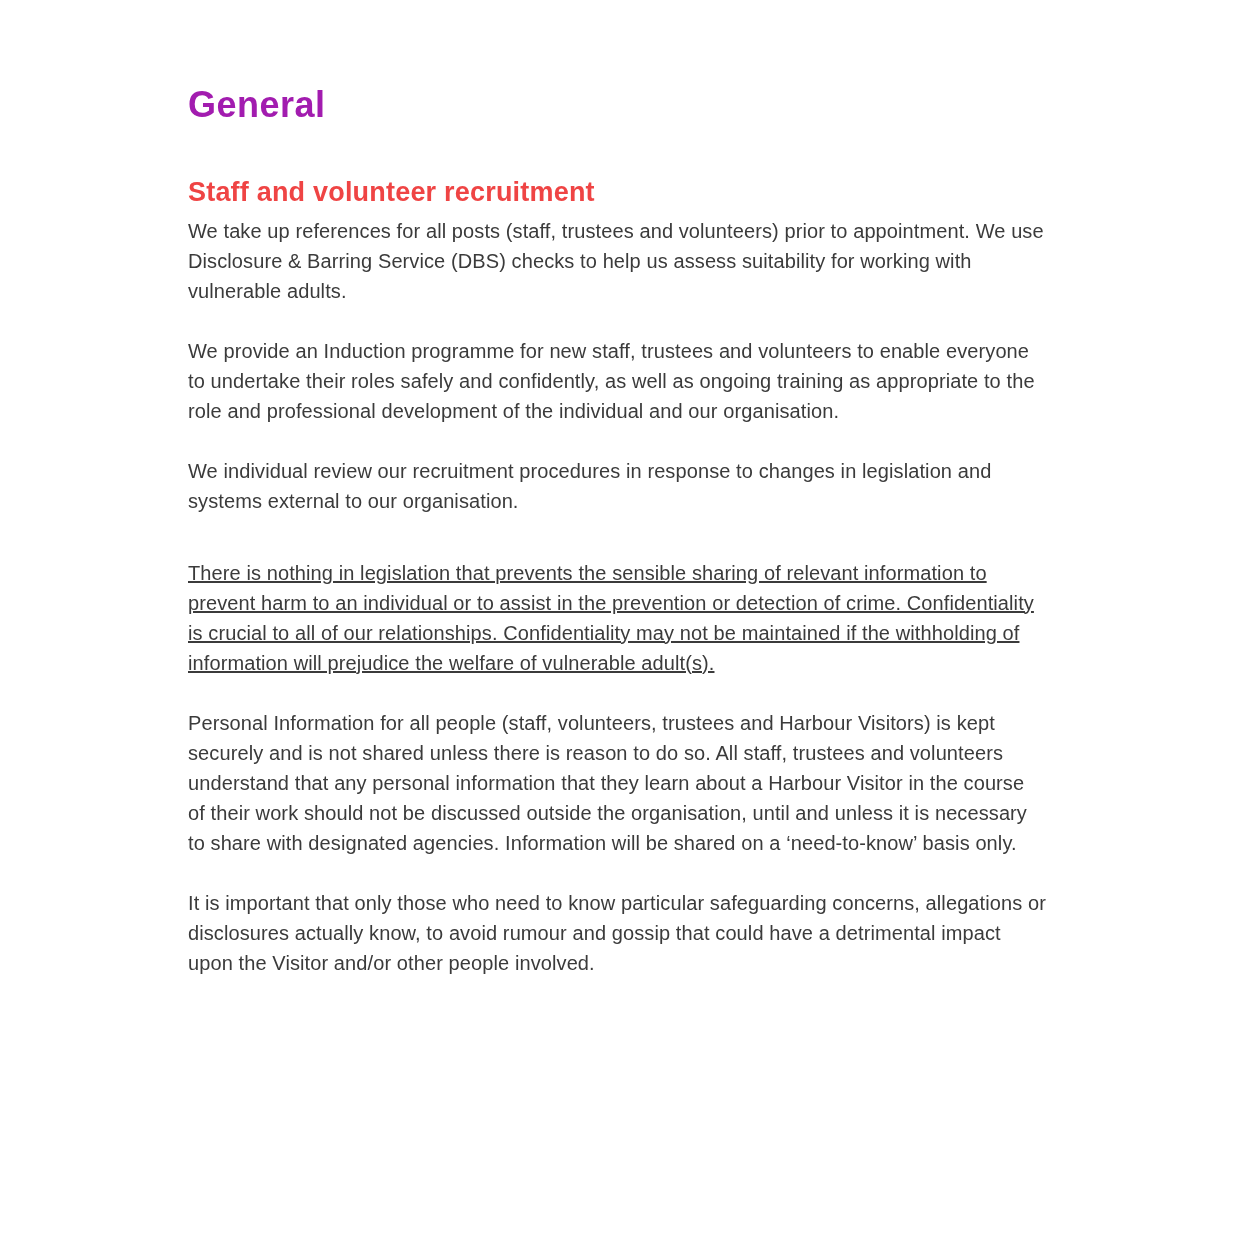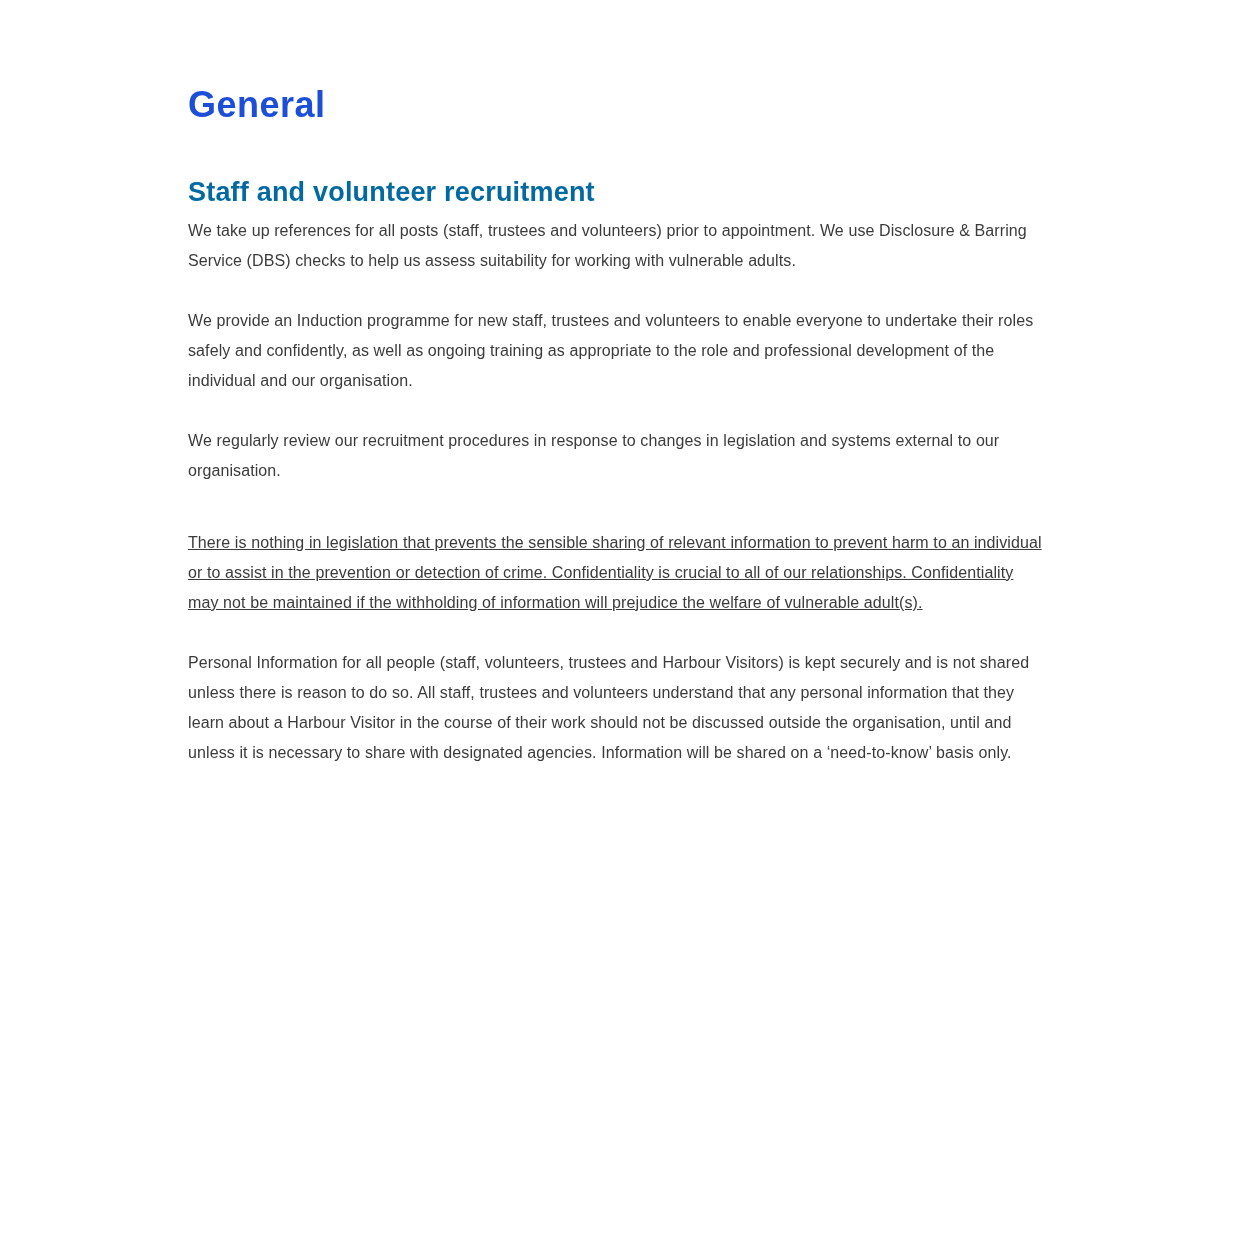--- a/index.html
+++ b/index.html
@@ -15,35 +15,35 @@
     width: 1242px;
     height: 1242px;
     background: #ffffff;
     font-family: "Liberation Sans", "DejaVu Sans", sans-serif;
     box-sizing: border-box;
     padding: 85px 190px 0 188px;
   }
   .doc-title {
     font-size: 36px;
     font-weight: 700;
-    color: #1d4ed8;
+    color: #a21caf;
     margin: 0;
     line-height: 1.1;
     letter-spacing: 0.5px;
   }
   .section-heading {
     font-size: 27px;
     font-weight: 700;
-    color: #0369a1;
+    color: #ef4444;
     margin: 52px 0 8px 0;
     line-height: 1.15;
     letter-spacing: 0.2px;
   }
   .doc-paragraph {
-    font-size: 16px;
+    font-size: 20px;
     line-height: 30px;
     color: #3b3b3b;
     margin: 0 6px 30px 0;
     max-width: 866px;
     letter-spacing: 0.1px;
   }
   .para-gap-top {
     margin-top: 42px;
     text-decoration: underline;
   }
@@ -52,22 +52,23 @@
 <body>
 
 <div class="doc-page">
 
   <h1 class="doc-title">General</h1>
 
   <section>
     <h2 class="section-heading">Staff and volunteer recruitment</h2>
     <p class="doc-paragraph">We take up references for all posts (staff, trustees and volunteers) prior to appointment. We use Disclosure &amp; Barring Service (DBS) checks to help us assess suitability for working with vulnerable adults.</p>
     <p class="doc-paragraph">We provide an Induction programme for new staff, trustees and volunteers to enable everyone to undertake their roles safely and confidently, as well as ongoing training as appropriate to the role and professional development of the individual and our organisation.</p>
-    <p class="doc-paragraph">We regularly review our recruitment procedures in response to changes in legislation and systems external to our organisation.</p>
+    <p class="doc-paragraph">We individual review our recruitment procedures in response to changes in legislation and systems external to our organisation.</p>
   </section>
 
   <section>
     <p class="doc-paragraph para-gap-top">There is nothing in legislation that prevents the sensible sharing of relevant information to prevent harm to an individual or to assist in the prevention or detection of crime. Confidentiality is crucial to all of our relationships. Confidentiality may not be maintained if the withholding of information will prejudice the welfare of vulnerable adult(s).</p>
     <p class="doc-paragraph">Personal Information for all people (staff, volunteers, trustees and Harbour Visitors) is kept securely and is not shared unless there is reason to do so. All staff, trustees and volunteers understand that any personal information that they learn about a Harbour Visitor in the course of their work should not be discussed outside the organisation, until and unless it is necessary to share with designated agencies. Information will be shared on a ‘need-to-know’ basis only.</p>
+    <p class="doc-paragraph">It is important that only those who need to know particular safeguarding concerns, allegations or disclosures actually know, to avoid rumour and gossip that could have a detrimental impact upon the Visitor and/or other people involved.</p>
   </section>
 
 
 </div>
 
 </body></html>

